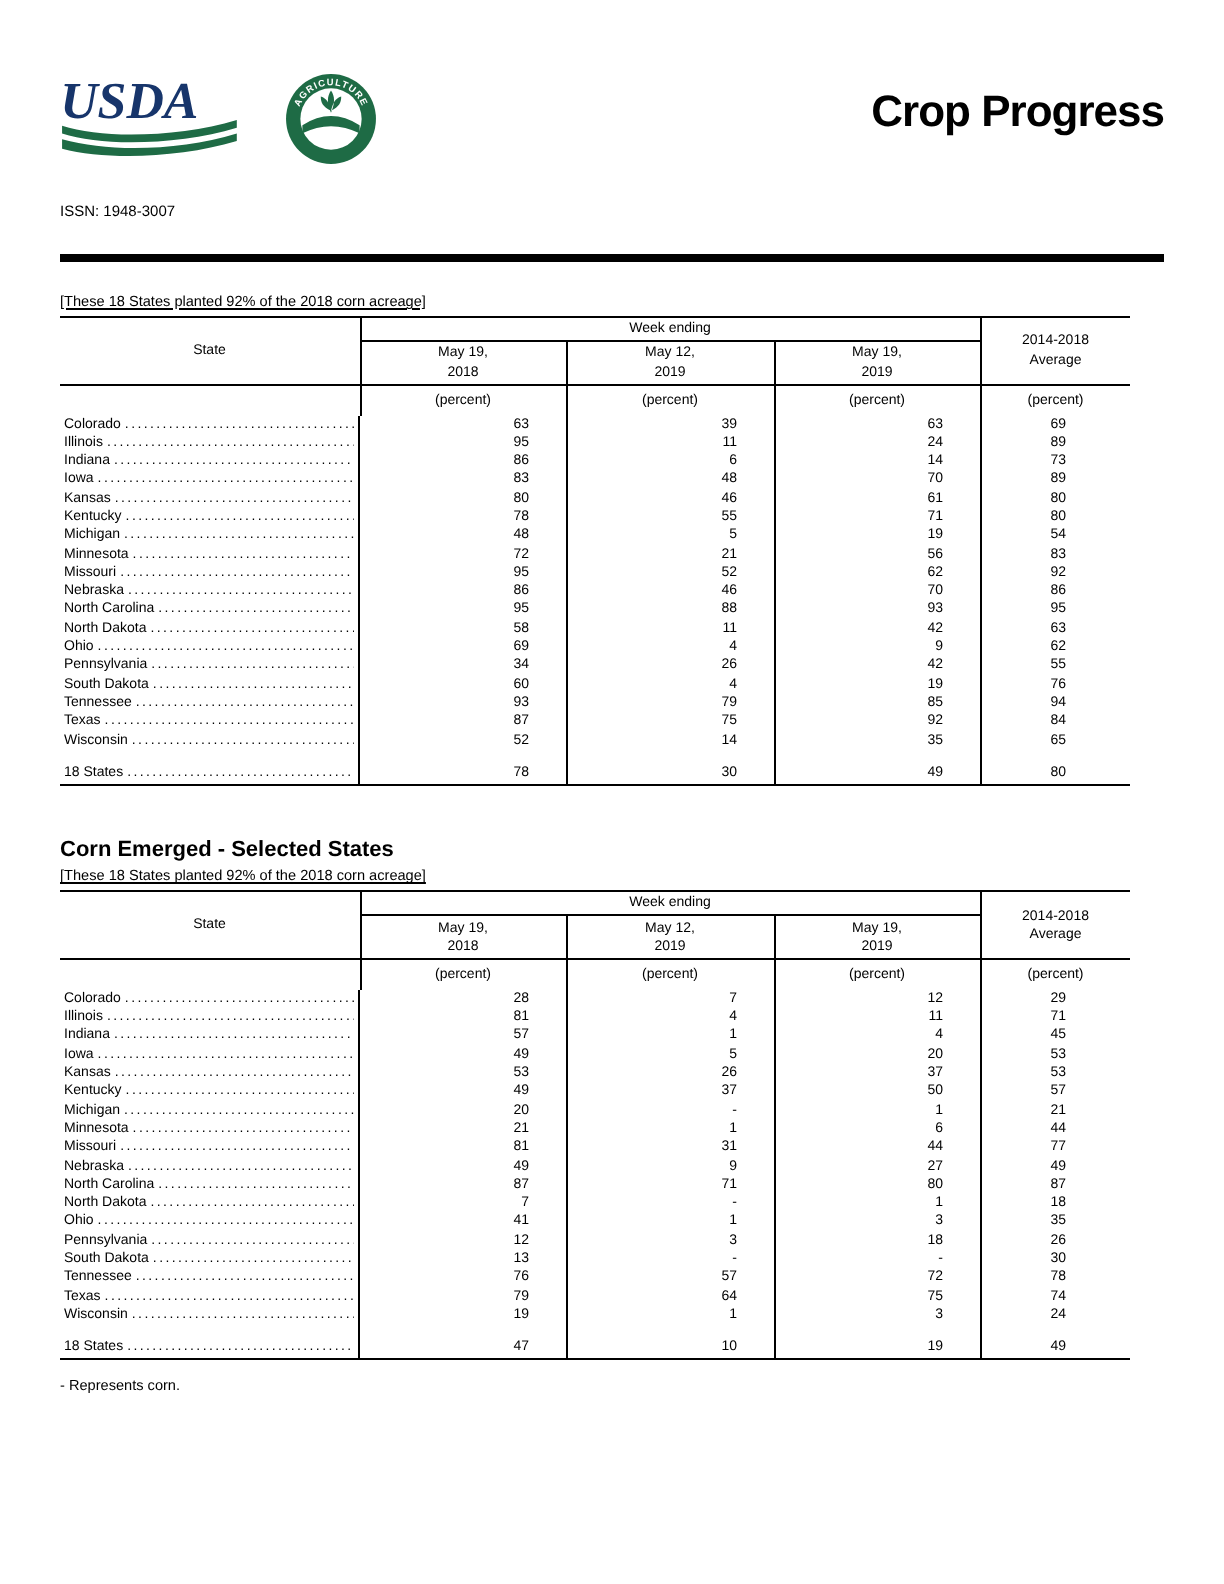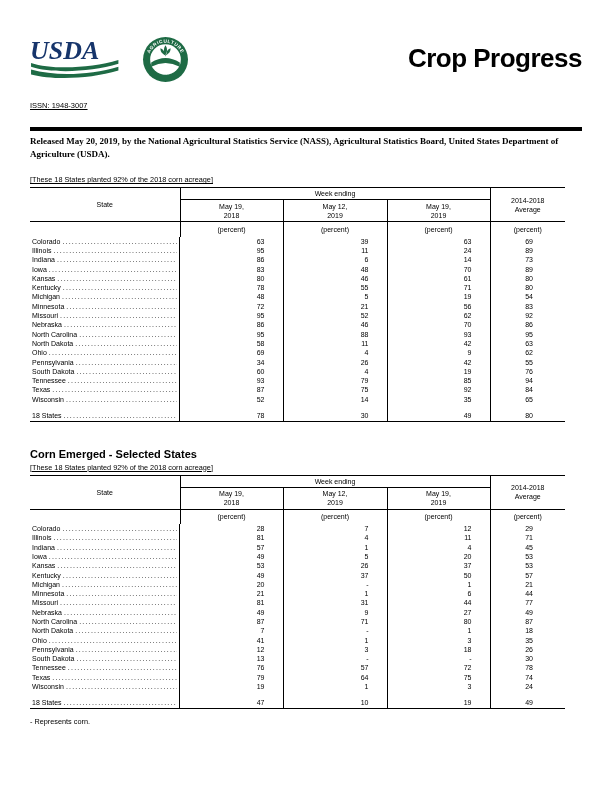--- a/index.html
+++ b/index.html
@@ -6,22 +6,22 @@
   html,body { background:#e8e8e8; }
   body { font-family:"Liberation Sans", sans-serif; color:#000; }
   .page {
     width:612px; height:792px; margin:0 auto; background:#fff;
     padding:36px 30px 0 30px; position:relative; overflow:hidden;
   }
   
   .logo-row { display:flex; align-items:flex-start; }
   .usda-logo { width:100px; height:48px; flex:0 0 auto; }
   .emblem { width:47px; height:47px; margin-left:12px; flex:0 0 auto; }
-  .report-title { margin-left:auto; font-size:26px; font-weight:bold; letter-spacing:-0.5px; margin-top:7px; }
-  .issn { font-size:7.5px; margin-top:17px;text-decoration:underline; }
+  .report-title { margin-left:auto; font-size:22px; font-weight:bold; letter-spacing:-0.5px; margin-top:7px; }
+  .issn { font-size:7.5px; margin-top:17px; }
   .bar { height:4px; background:#000; margin-top:17px; }
   .released { font-family:"Liberation Serif", serif; font-weight:bold; font-size:9px; line-height:1.4; margin-top:4px; }
   
   .section { margin-top:15px; }
   .section.second { margin-top:26px; }
   .table-title { font-size:11px; font-weight:bold; letter-spacing:0; }
   .table-note { font-size:7.3px; margin-top:2.5px; margin-bottom:3px;text-decoration:underline; }
   
   table { border-collapse:collapse; width:535px; table-layout:fixed; font-size:7px; }
   table { border-top:1.5px solid #000; border-bottom:1.5px solid #000; }
@@ -72,21 +72,20 @@
       <text font-size="4.6" font-weight="bold" fill="#ffffff" letter-spacing="0.8">
         <textPath href="#arcBot" startOffset="50%" text-anchor="middle">COUNTS</textPath>
       </text>
     </svg>
 
     <h1 class="report-title">Crop Progress</h1>
   </div>
 
   <div class="issn">ISSN: 1948-3007</div>
   <div class="bar"></div>
-  <p class="released">Released May 20, 2019, by the National Agricultural Statistics Service (NASS), Agricultural Statistics Board, United States Department of Agriculture (USDA).</p>
 
   <div class="section">
     <div class="table-note">[These 18 States planted 92% of the 2018 corn acreage]</div>
     <table>
       <colgroup>
           <col style="width:150px">
           <col style="width:103px">
           <col style="width:104px">
           <col style="width:103px">
           <col style="width:75px">

